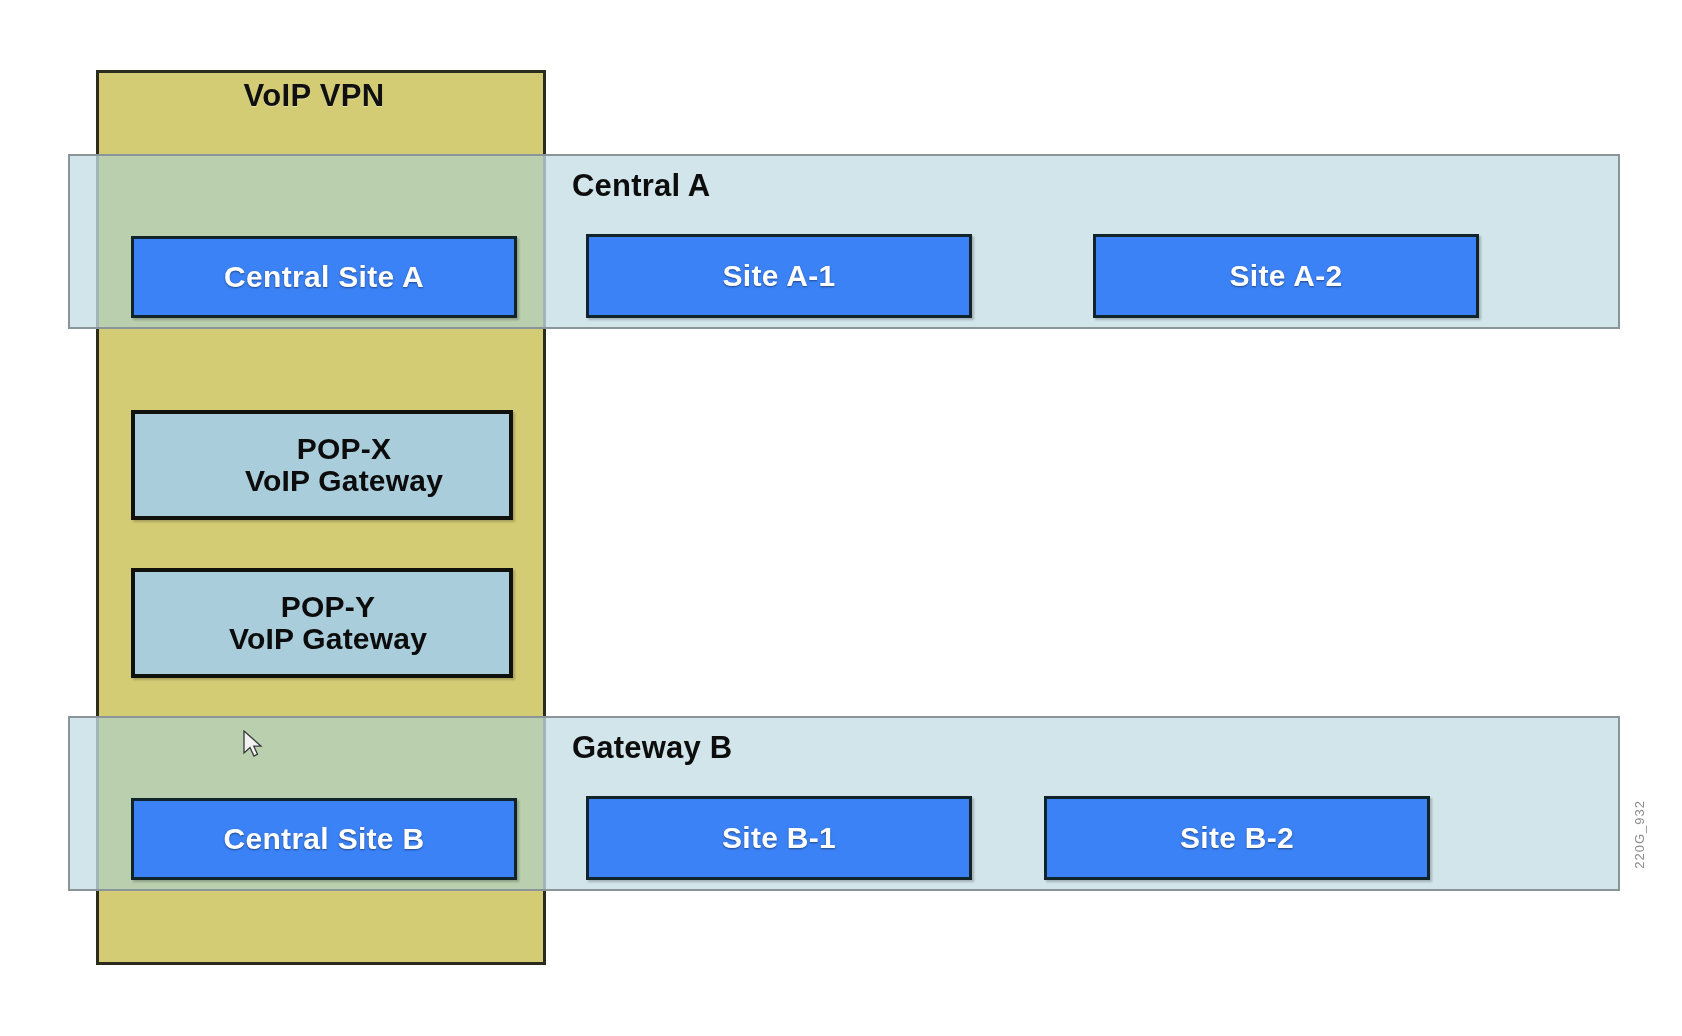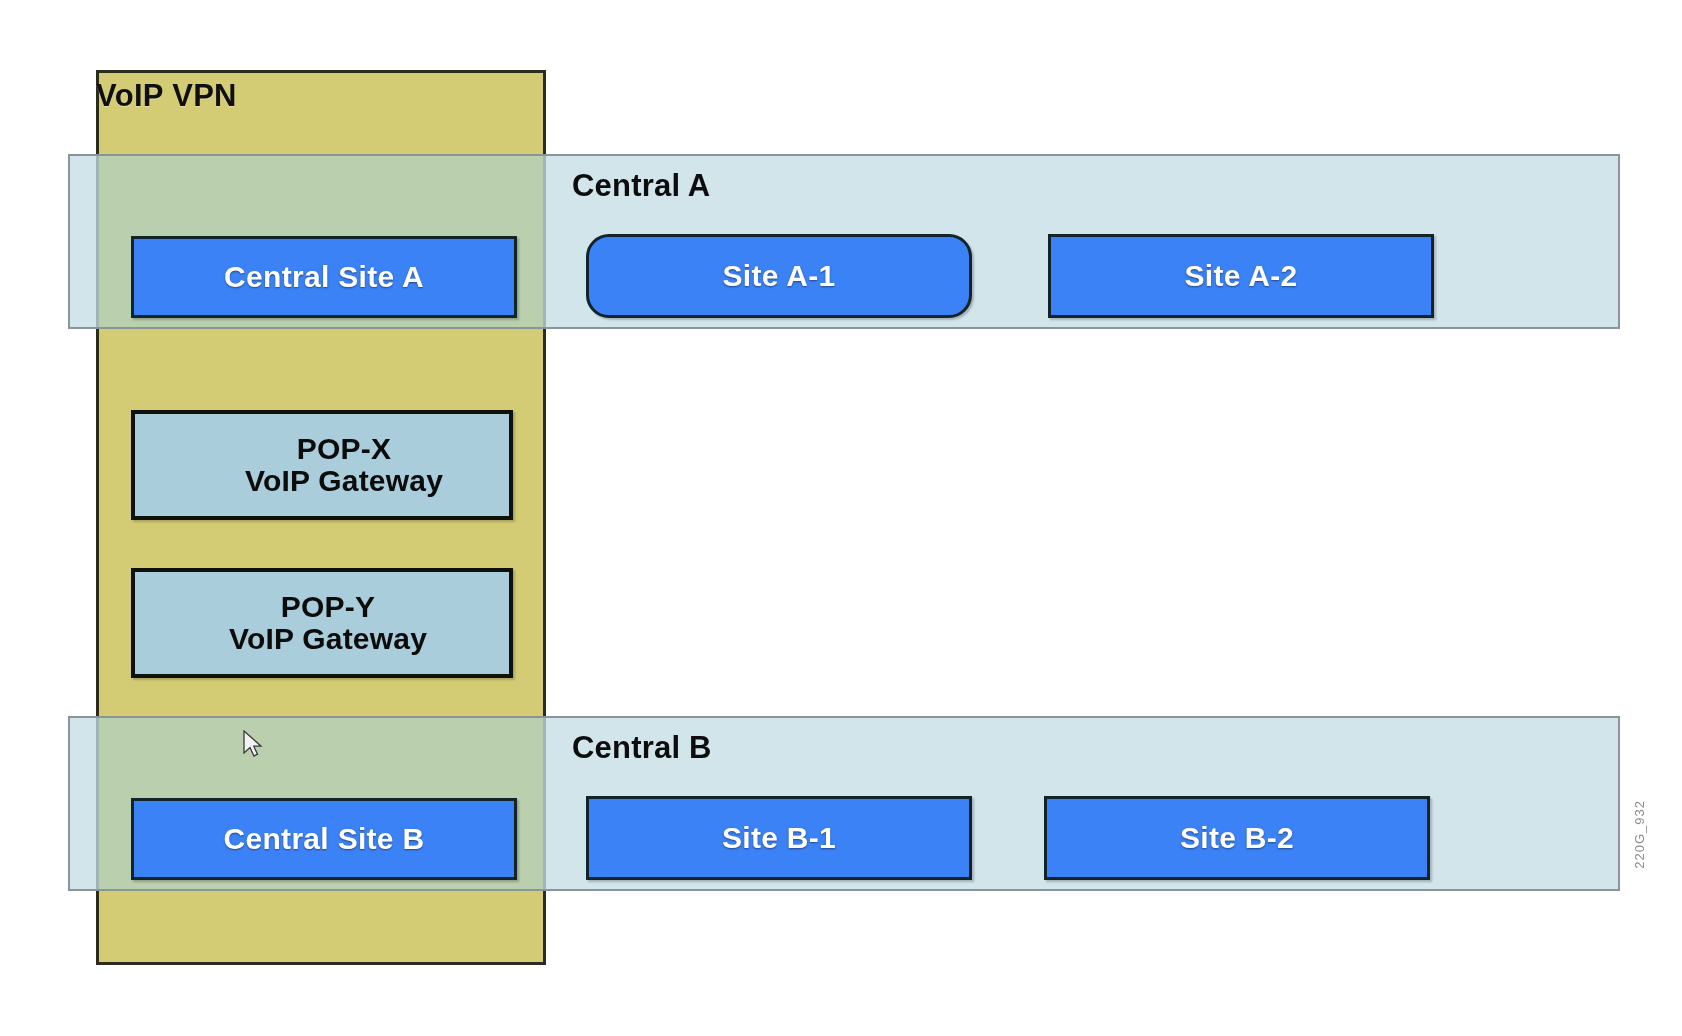--- a/index.html
+++ b/index.html
@@ -28,21 +28,21 @@
     background: #d4cc74;
     border: 3px solid #2b2b1e;
     box-sizing: border-box;
     z-index: 1;
   }
   .vpn-title {
     position: absolute;
     left: 96px;
     top: 78px;
     width: 436px;
-    text-align: left;
+    text-align: center;
     font-size: 31px;
     font-weight: bold;
     color: #101010;
     letter-spacing: 0.3px;
     z-index: 6;
     text-shadow: 0 1px 0 rgba(255,255,255,0.35);
   }
 
   
   .customer-band {
@@ -81,22 +81,22 @@
     font-weight: bold;
     color: #ffffff;
     letter-spacing: 0.3px;
     text-shadow: 0 1px 2px rgba(0,0,0,0.45);
     z-index: 5;
     box-shadow: 2px 2px 2px rgba(0,0,0,0.22);
   }
 
   
   .site-central-a { left: 131px; top: 236px; width: 386px; height: 82px; }
-  .site-a1        { left: 586px; top: 234px; width: 386px; height: 84px; border-radius: 23px; }
-  .site-a2        { left: 1048px; top: 234px; width: 386px; height: 84px; }
+  .site-a1        { left: 586px; top: 234px; width: 386px; height: 84px; }
+  .site-a2        { left: 1093px; top: 234px; width: 386px; height: 84px; }
 
   .site-central-b { left: 131px; top: 798px; width: 386px; height: 82px; }
   .site-b1        { left: 586px; top: 796px; width: 386px; height: 84px; }
   .site-b2        { left: 1044px; top: 796px; width: 386px; height: 84px; }
 
   
   .pop-box {
     position: absolute;
     left: 131px;
     width: 382px;
@@ -168,21 +168,21 @@
   <div class="customer-band band-a"></div>
 
   <div class="customer-band band-b"></div>
 
   <div class="overlap overlap-a"></div>
   <div class="overlap overlap-b"></div>
 
   <div class="vpn-title">VoIP VPN</div>
 
   <div class="customer-title" style="top:168px;">Central A</div>
-  <div class="customer-title" style="top:730px;">Central B</div>
+  <div class="customer-title" style="top:730px;">Gateway B</div>
 
   <div class="site-box site-central-a">Central Site A</div>
   <div class="site-box site-a1">Site A-1</div>
   <div class="site-box site-a2">Site A-2</div>
 
   <div class="pop-box pop-x">
     <div class="pop-line">POP-X</div>
     <div class="pop-line">VoIP Gateway</div>
   </div>
   <div class="pop-box pop-y">

